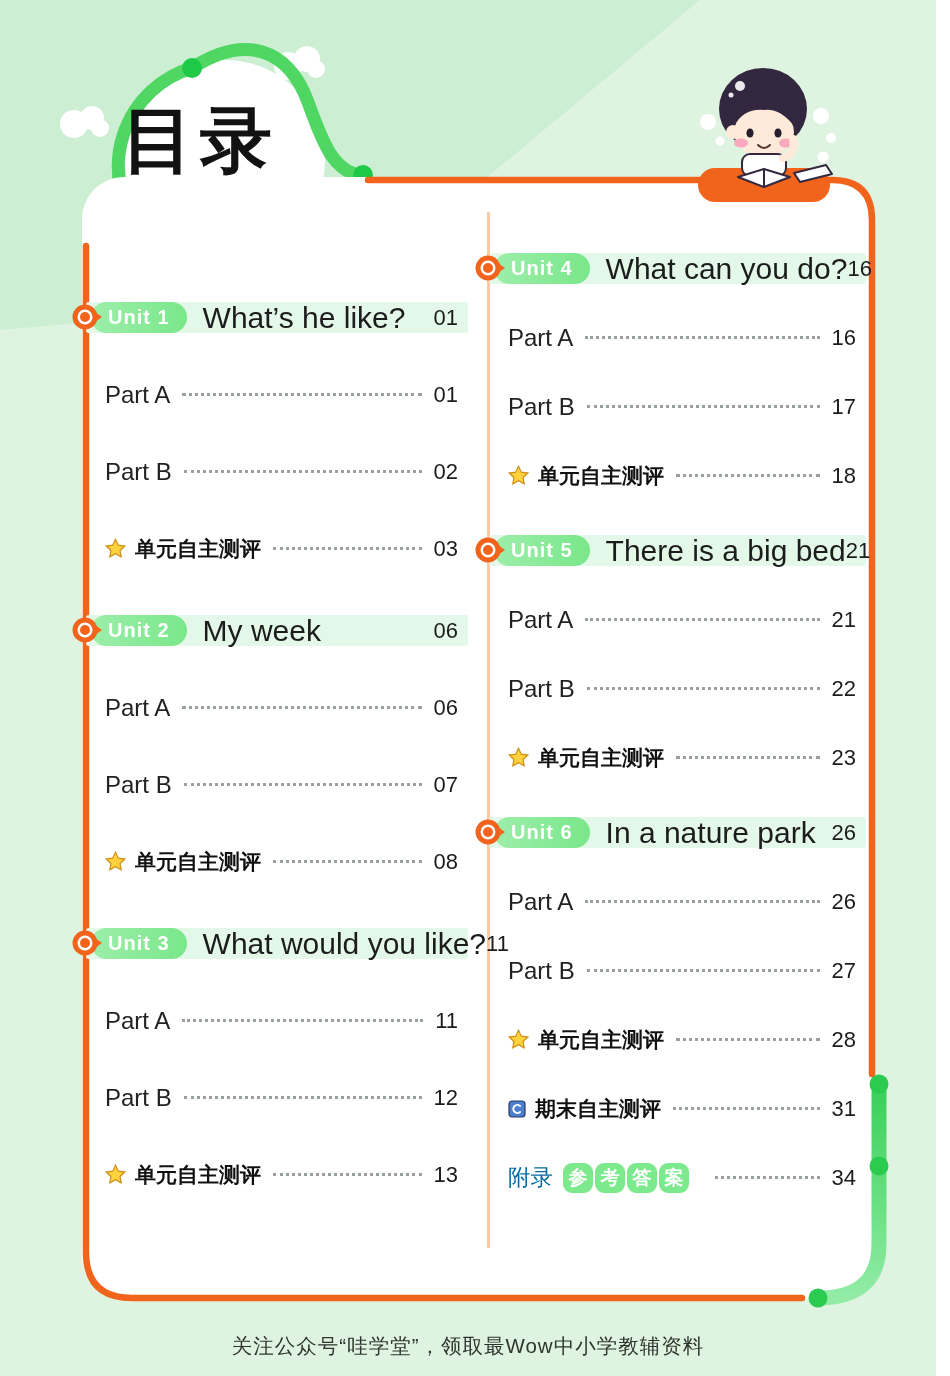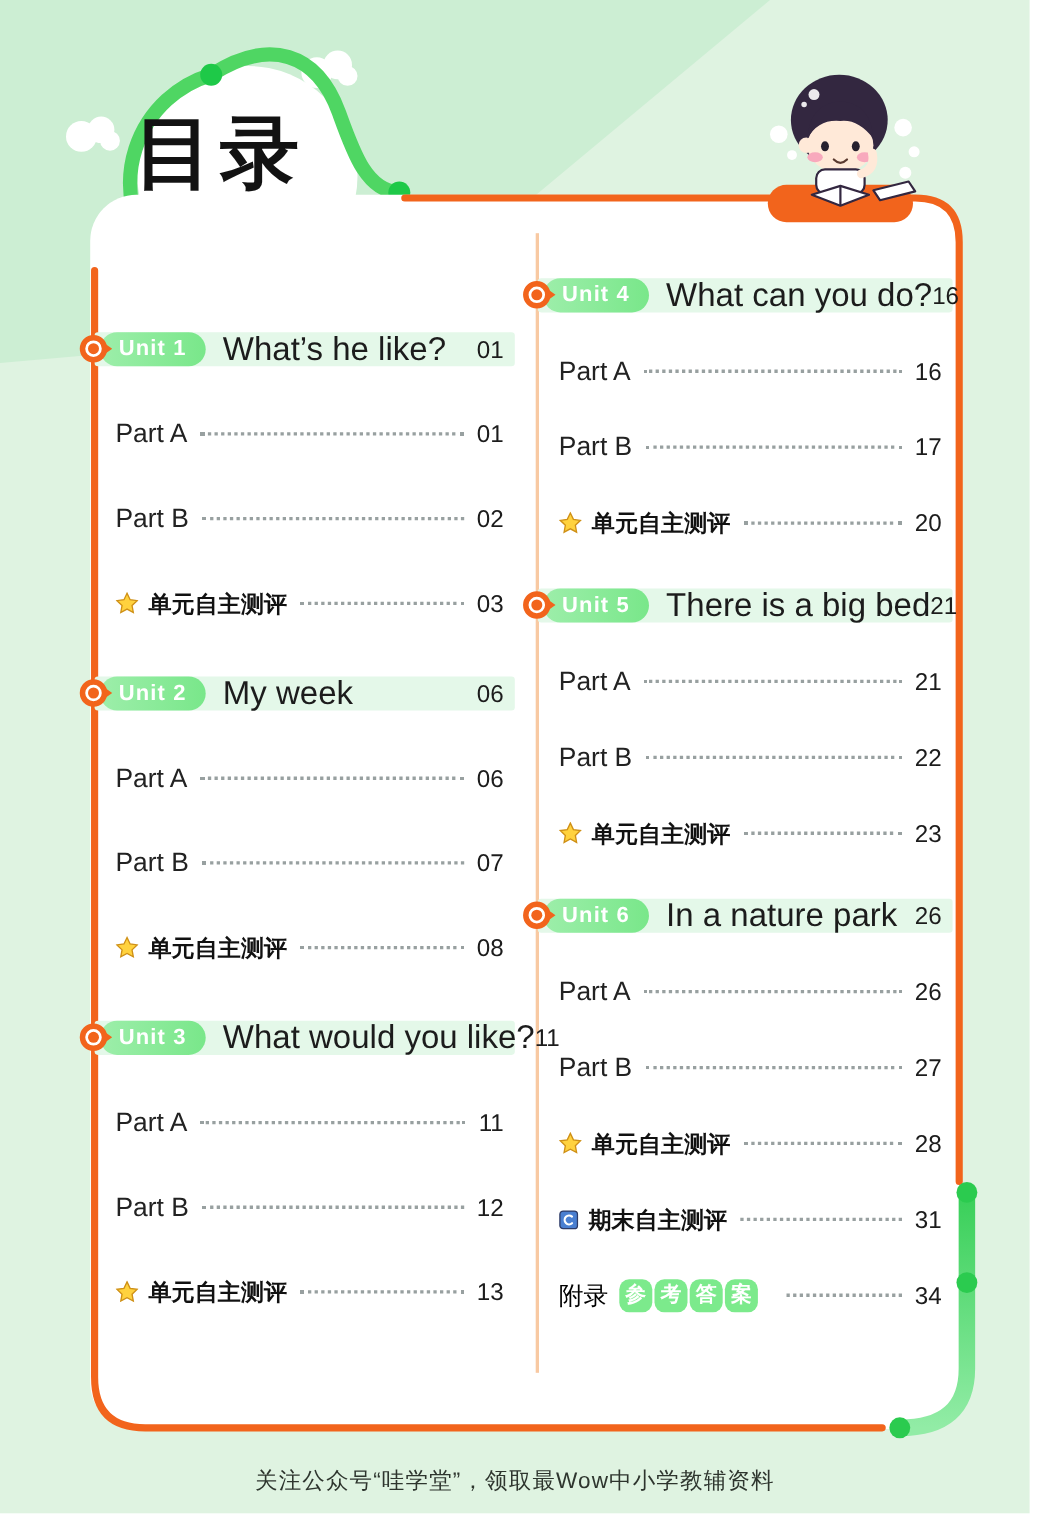--- a/index.html
+++ b/index.html
@@ -49,21 +49,21 @@
 
   .row.part{padding-left:19px;}
   .plabel{font-size:24px;color:#222;white-space:nowrap;}
   .leader{flex:1;height:0;border-bottom:3px dotted #98a0a0;margin:0 12px;}
   .leader.short{margin-left:24px;}
 
   .row.eval{padding-left:19px;}
   .elabel{font-size:21px;font-weight:800;color:#111;margin-left:9px;white-space:nowrap;}
   .icon16{flex:0 0 auto;display:inline-flex;}
 
-  .alabel{font-size:22.5px;color:#000000;white-space:nowrap;}
+  .alabel{font-size:22.5px;color:#0369a1;white-space:nowrap;}
   .badges{display:inline-flex;margin-left:10px;}
   .badge{width:30px;height:30px;border-radius:9px;background:#7cea8c;color:#fff;
          font-size:19px;font-weight:800;text-align:center;line-height:30px;margin-right:2px;}
 
   .footer{position:absolute;left:0;top:1332px;width:100%;text-align:center;
           font-size:20.5px;color:#2e352e;letter-spacing:1px;}
 </style>
 </head>
 <body>
 
@@ -273,21 +273,21 @@
     </div>
 
     <div class="row eval">
       <span class="icon16">
           <svg width="21" height="21" viewBox="0 0 24 24">
             <path d="M12 1.5 L15.2 8.2 L22.5 9.2 L17.2 14.3 L18.5 21.5 L12 18 L5.5 21.5 L6.8 14.3 L1.5 9.2 L8.8 8.2 Z" fill="#ffd23e" stroke="#cf9016" stroke-width="1.4"></path>
           </svg>
         </span>
       <span class="elabel">单元自主测评</span>
       <span class="leader"></span>
-      <span class="pnum">20</span>
+      <span class="pnum">18</span>
     </div>
 
     <div class="row unit">
       <span class="bullet"><svg width="34" height="28">
             <circle cx="14" cy="14" r="10" fill="#fff" stroke="#f2641c" stroke-width="5"></circle>
             <circle cx="14" cy="14" r="5" fill="#f2641c"></circle>
             <path d="M 24,9 L 31,14 L 24,19" fill="#f2641c"></path>
           </svg></span>
       <span class="pill">Unit 5</span>
       <span class="utitle">There is a big bed</span>

